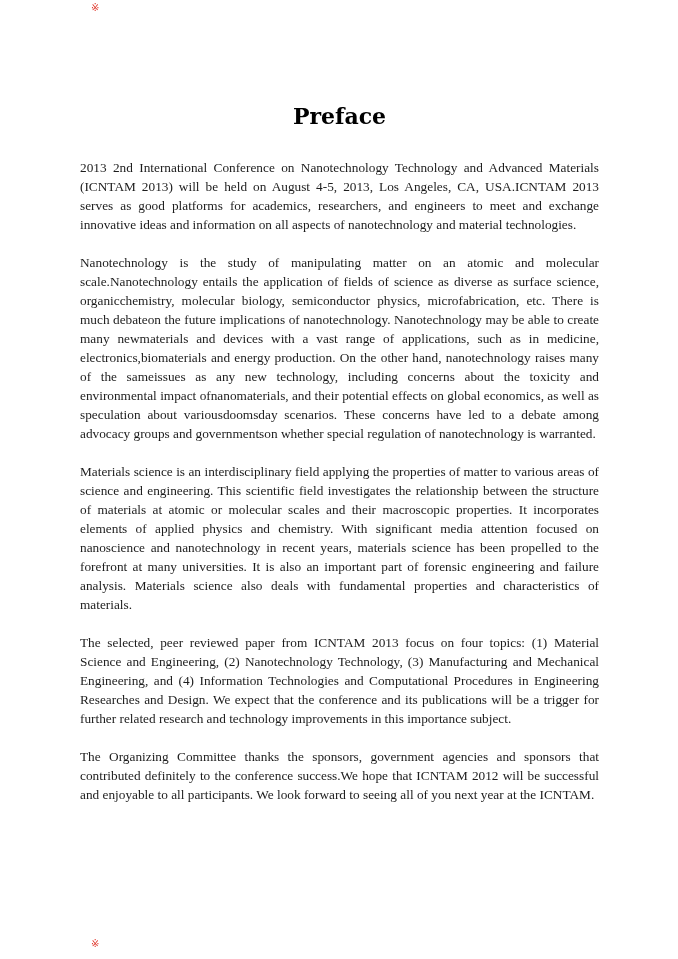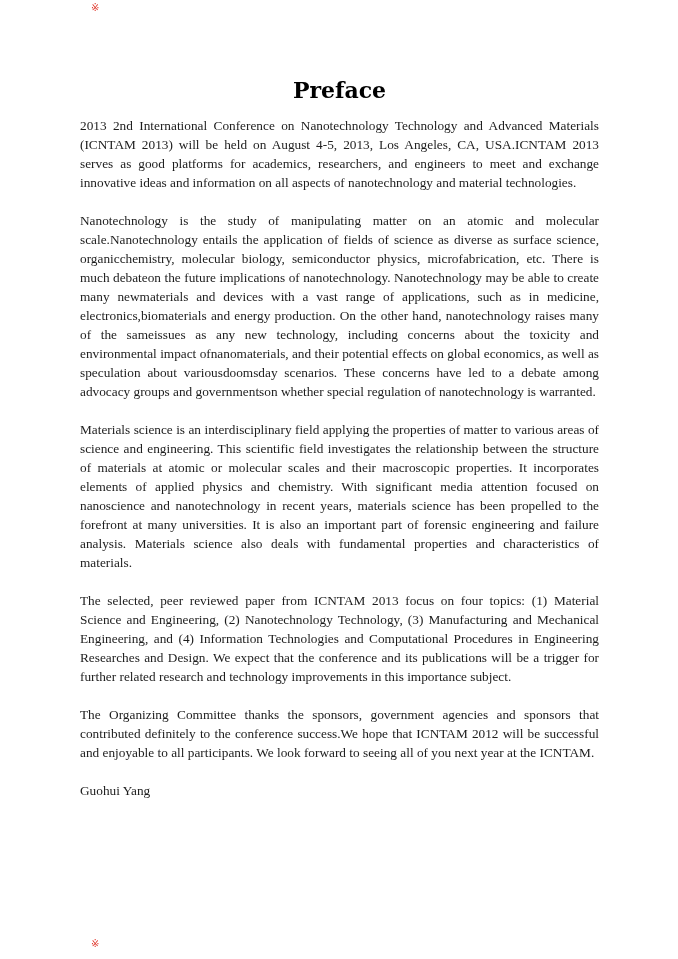--- a/index.html
+++ b/index.html
@@ -18,29 +18,29 @@
     top: 0;
     width: 519px;
   }
   .title {
     font-family: "DejaVu Serif", serif;
     font-size: 22px;
     font-weight: bold;
     color: #000000;
     text-align: center;
     line-height: 1;
-    margin: 79px 0 0 0;
+    margin: 105px 0 0 0;
   }
   .para {
     font-size: 13.3px;
     line-height: 19px;
     text-align: justify;
     margin: 0 0 19px 0;
   }
-  .para.first { margin-top: 15px; }
+  .para.first { margin-top: 31px; }
   .signature {
     font-size: 13.3px;
     line-height: 19px;
     text-align: left;
     margin: 0;
   }
   .artifact {
     position: absolute;
     left: 91px;
     width: 10px;
@@ -68,19 +68,18 @@
     <p class="para first">2013 2nd International Conference on Nanotechnology Technology and Advanced Materials (ICNTAM 2013) will be held on August 4-5, 2013, Los Angeles, CA, USA.ICNTAM 2013 serves as good platforms for academics, researchers, and engineers to meet and exchange innovative ideas and information on all aspects of nanotechnology and material technologies.</p>
 
     <p class="para">Nanotechnology is the study of manipulating matter on an atomic and molecular scale.Nanotechnology entails the application of fields of science as diverse as surface science, organicchemistry, molecular biology, semiconductor physics, microfabrication, etc. There is much debateon the future implications of nanotechnology. Nanotechnology may be able to create many newmaterials and devices with a vast range of applications, such as in medicine, electronics,biomaterials and energy production. On the other hand, nanotechnology raises many of the sameissues as any new technology, including concerns about the toxicity and environmental impact ofnanomaterials, and their potential effects on global economics, as well as speculation about variousdoomsday scenarios. These concerns have led to a debate among advocacy groups and governmentson whether special regulation of nanotechnology is warranted.</p>
 
     <p class="para">Materials science is an interdisciplinary field applying the properties of matter to various areas of science and engineering. This scientific field investigates the relationship between the structure of materials at atomic or molecular scales and their macroscopic properties. It incorporates elements of applied physics and chemistry. With significant media attention focused on nanoscience and nanotechnology in recent years, materials science has been propelled to the forefront at many universities. It is also an important part of forensic engineering and failure analysis. Materials science also deals with fundamental properties and characteristics of materials.</p>
 
     <p class="para">The selected, peer reviewed paper from ICNTAM 2013 focus on four topics: (1) Material Science and Engineering, (2) Nanotechnology Technology, (3) Manufacturing and Mechanical Engineering, and (4) Information Technologies and Computational Procedures in Engineering Researches and Design. We expect that the conference and its publications will be a trigger for further related research and technology improvements in this importance subject.</p>
 
     <p class="para">The Organizing Committee thanks the sponsors, government agencies and sponsors that contributed definitely to the conference success.We hope that ICNTAM 2012 will be successful and enjoyable to all participants. We look forward to seeing all of you next year at the ICNTAM.</p>
 
-    <p class="signature">Guohui Yang</p>
 
   </div>
 
   <span class="artifact bottom">※</span>
 
 </div>
 
 </body></html>

